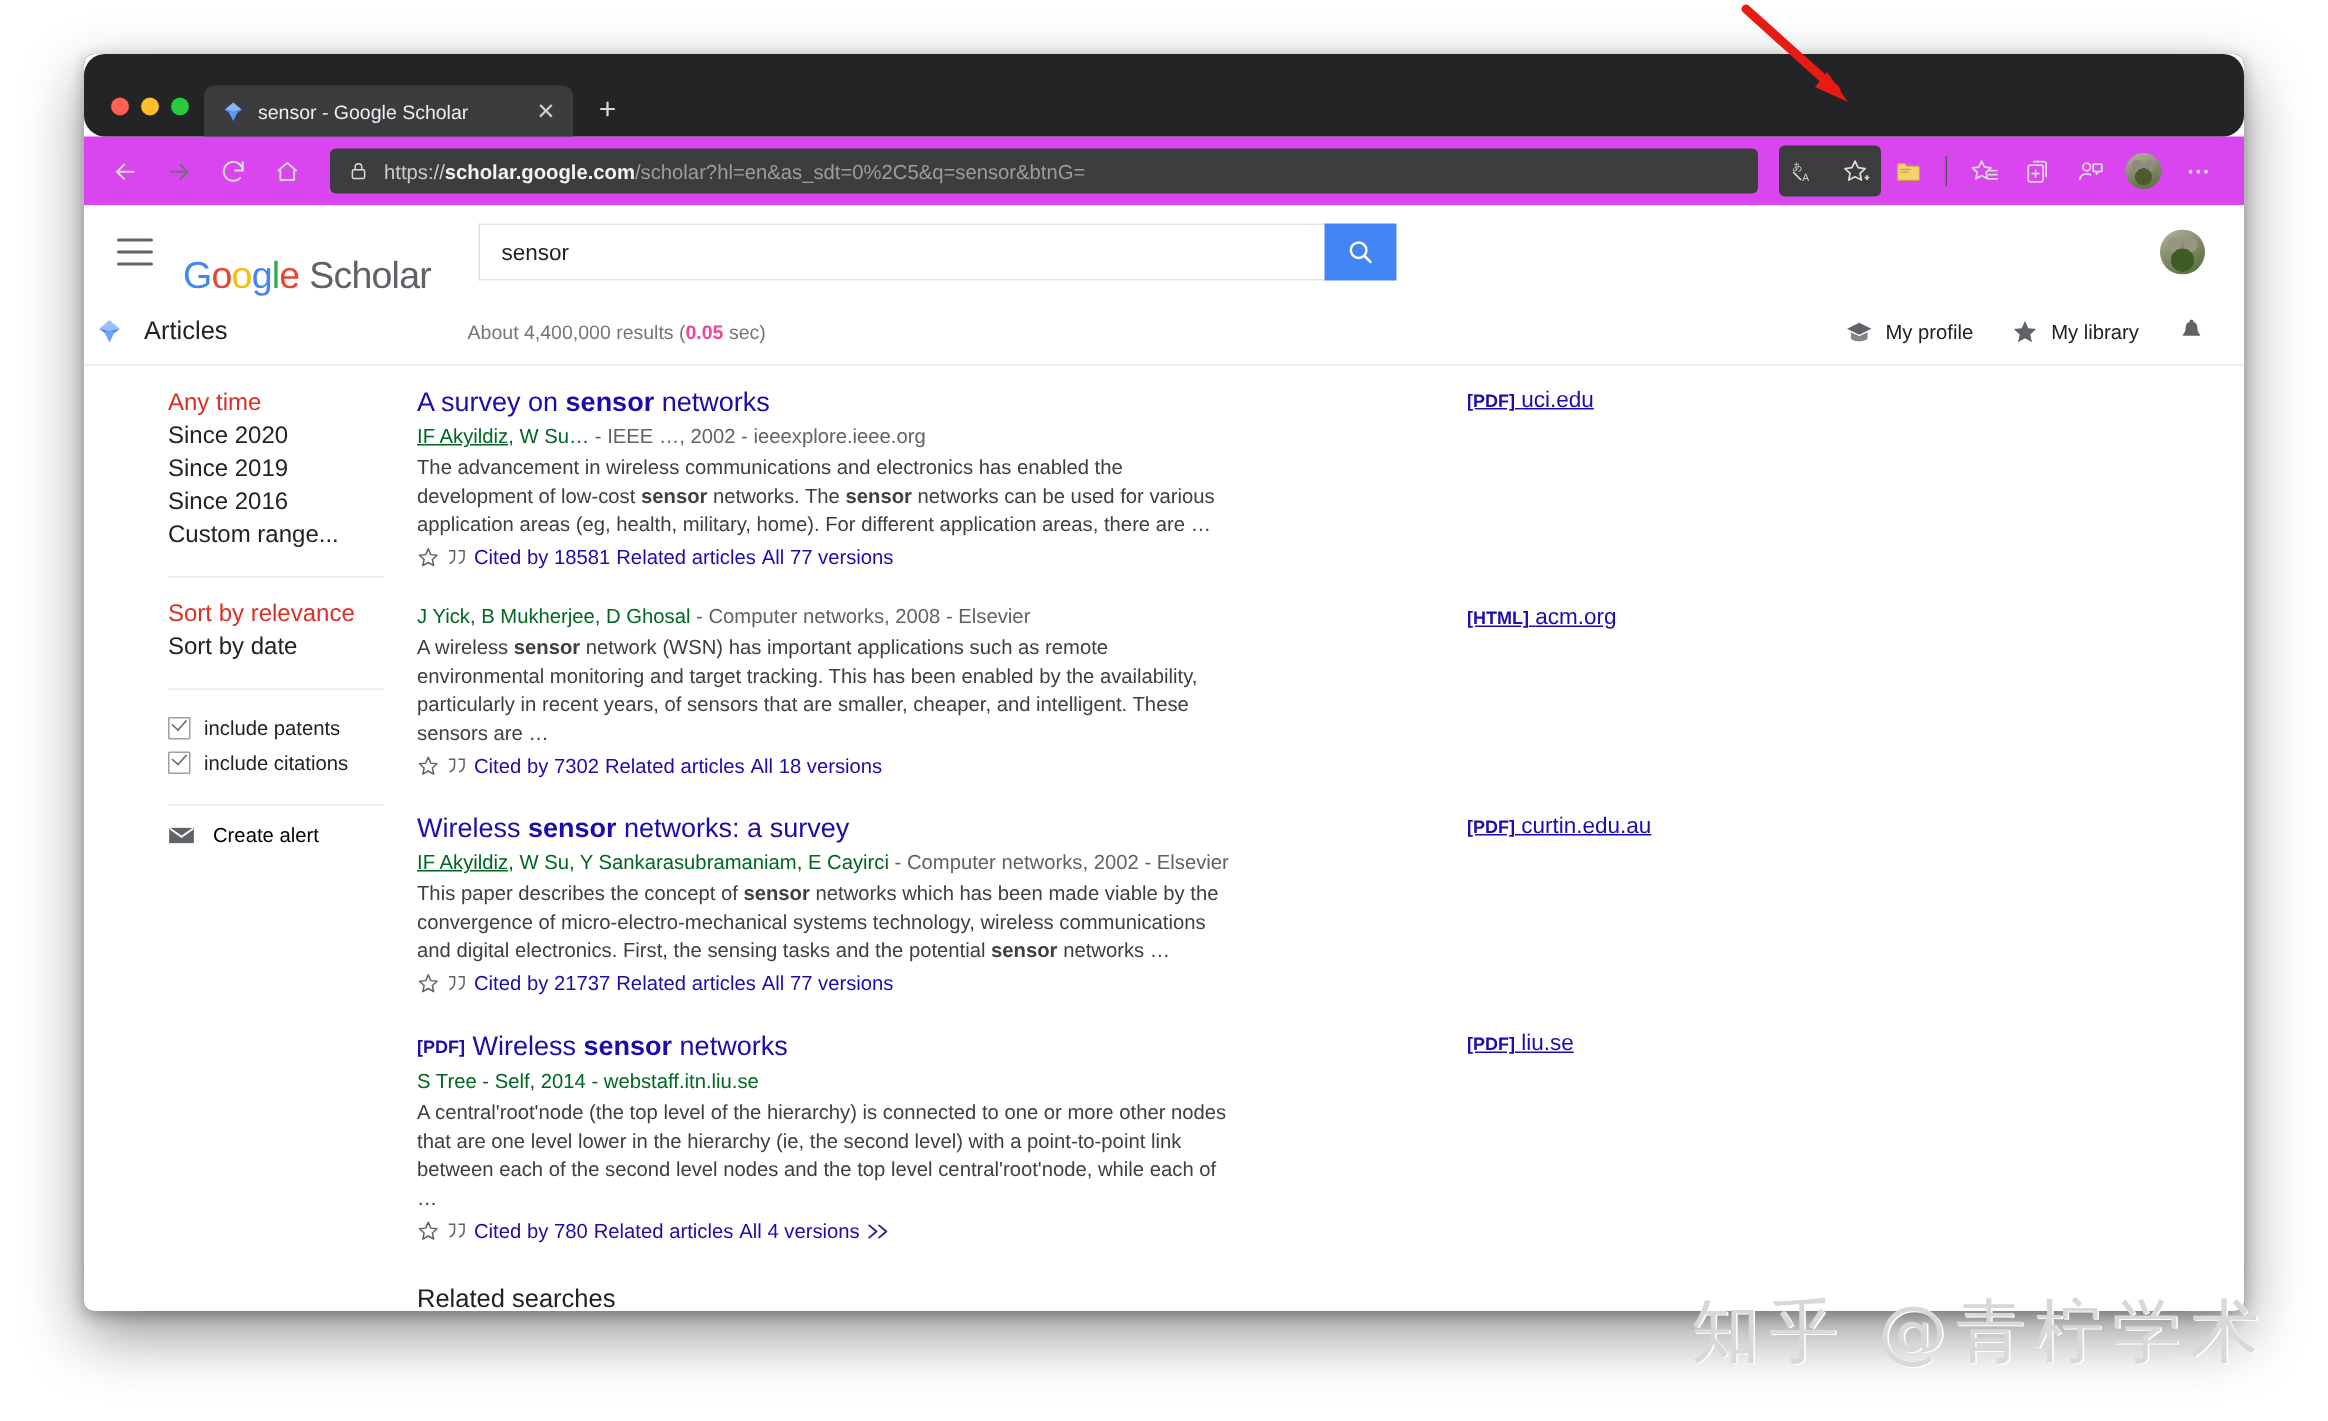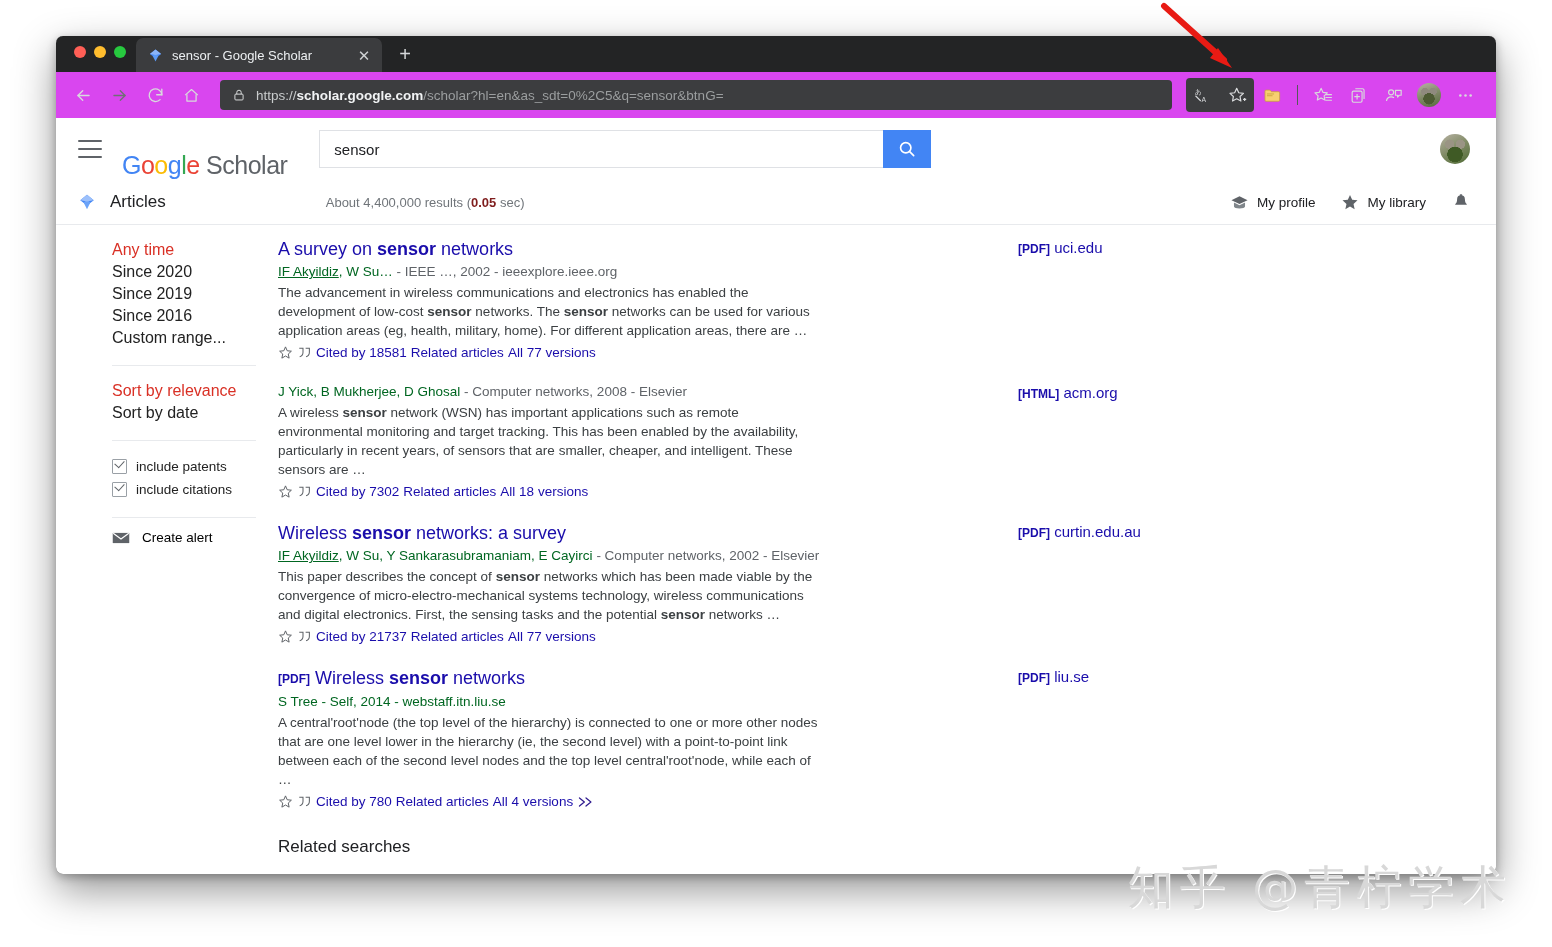--- a/index.html
+++ b/index.html
@@ -41,26 +41,27 @@
     position: absolute;
     left: 56px; top: 36px;
     width: 1440px; height: 838px;
     border-radius: 7px;
     overflow: hidden;
     background: #ffffff;
   }
 
   
   .tabstrip {
-    height: 36px;
+    height: 55px;
     background: #232425;
     display: flex;
     align-items: flex-end;
     padding-left: 12px;
     position: relative;
+    border-radius: 14px;
   }
   .traffic {
     display: flex; align-items: center; gap: 8px;
     padding: 0 10px 14px 6px;
   }
   .dot { width: 12px; height: 12px; border-radius: 50%; display:block; }
   .dot.red { background:#ff5f56; }
   .dot.yellow { background:#ffbd2e; }
   .dot.green { background:#27c93f; }
 
@@ -196,33 +197,33 @@
       radial-gradient(circle at 50% 68%, #3f5a25 0 30%, rgba(0,0,0,0) 31%),
       radial-gradient(circle at 32% 34%, #9a9484 0 16%, rgba(0,0,0,0) 17%),
       radial-gradient(circle at 68% 34%, #9a9484 0 16%, rgba(0,0,0,0) 17%),
       linear-gradient(150deg, #b8b2a4 0%, #7f8a64 50%, #4e6a33 100%);
     flex: 0 0 auto;
   }
 
   .gs-subbar {
     height: 44px;
     display:flex; align-items:center;
-    padding: 0 26px 0 22px;
+    padding: 0 26px 0 8px;
     border-bottom: 1px solid #e8eaed;
     background: #ffffff;
   }
   .articles-label {
     font-size: 17px; color: #202124;
     margin-left: 14px;
   }
   .results-count {
     font-size: 13px; color: #70757a;
     margin-left: 160px;
   }
-  .results-count b { color:#7f1d1d; font-weight:700; }
+  .results-count b { color:#ec4899; font-weight:700; }
   .subbar-right { margin-left:auto; display:flex; align-items:center; gap: 26px; }
   .subbar-link {
     display:flex; align-items:center; gap:8px;
     font-size: 13.5px; color:#202124;
   }
 
   .gs-body { display:flex; padding-top: 12px; }
   .gs-side {
     width: 222px;
     padding: 0 0 0 56px;
@@ -266,22 +267,22 @@
   .r-meta u { text-decoration: underline; }
   .r-meta .pub { color:#5f6368; }
   .r-snippet { font-size: 13.5px; color:#3c4043; line-height: 19px; max-width: 545px; }
   .r-snippet b { font-weight: 700; color:#3c4043; }
   .r-links {
     display:flex; align-items:center; gap: 4px;
     margin-top: 5px; font-size: 13.5px; color:#1a0dab;
   }
   .r-links .icn { color:#5f6368; font-size: 14px; }
   .r-right {
-    position: absolute; left: 740px; top: 2px;
-    font-size: 15px; color:#1a0dab; white-space: nowrap;
+    position: absolute; left: 700px; top: 2px;
+    font-size: 15px; color:#1a0dab; white-space: nowrap; text-decoration: underline;
   }
   .r-right .tag { font-size: 12px; font-weight: 700; }
 
   .related-title { font-size: 17px; color:#202124; margin: 28px 0 14px 0; }
 
   svg { display:block; }
 </style>
 </head>
 <body>
 

